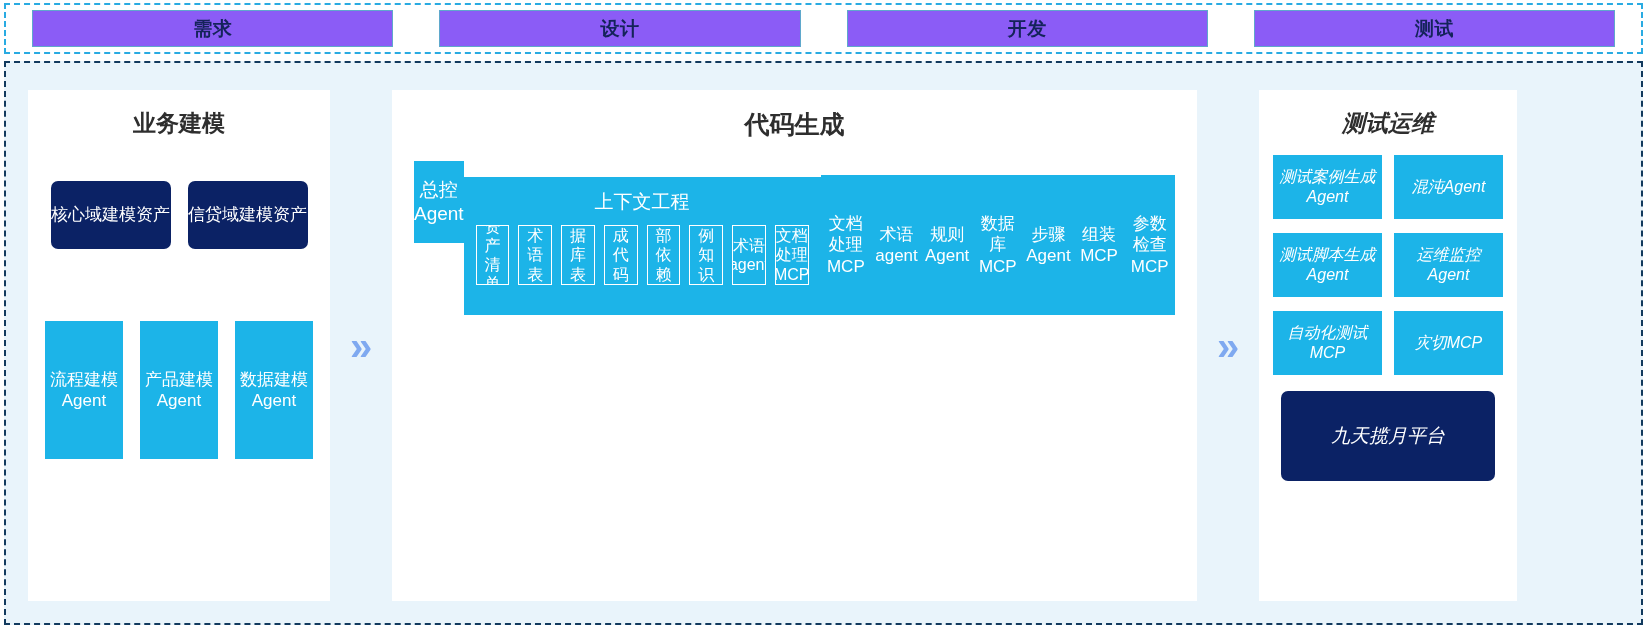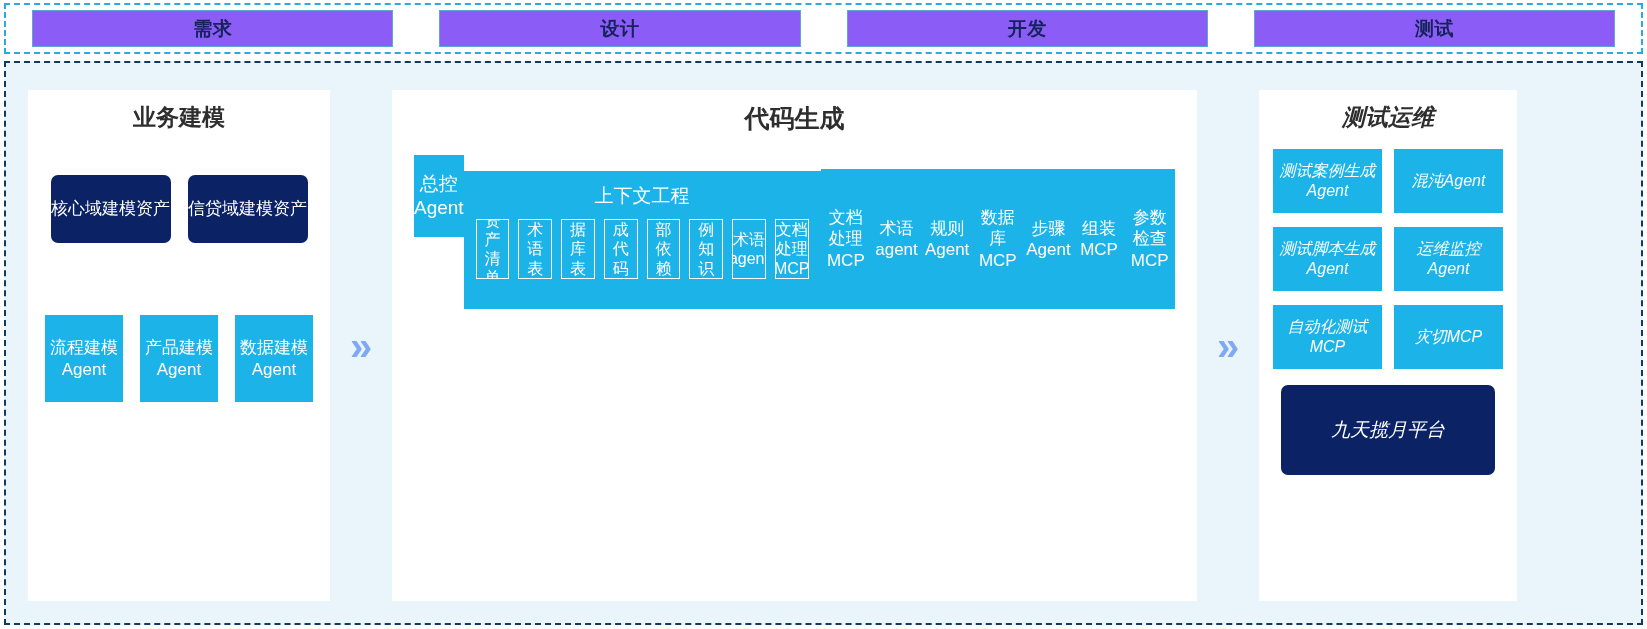--- a/index.html
+++ b/index.html
@@ -57,21 +57,21 @@
   }
   #panel-left   { width: 302px; }
   #panel-center { width: 805px; }
   #panel-right  { width: 258px; font-style: italic; }
 
   .panel-title {
     text-align: center;
     font-size: 23px;
     font-weight: bold;
     color: #2E2E2E;
-    padding-top: 12px;
+    padding-top: 18px;
   }
   #panel-center .panel-title { font-size: 25px; }
 
   
   .chevron {
     width: 62px;
     display: flex;
     align-items: center;
     justify-content: center;
     font-size: 40px;
@@ -113,21 +113,21 @@
     width: 120px; height: 68px;
     font-size: 17px;
   }
   #left-agents {
     display: flex;
     gap: 17px;
     justify-content: center;
     margin-top: 72px;
   }
   #left-agents .cy {
-    width: 78px; height: 87px;
+    width: 78px; height: 138px;
     font-size: 17px;
   }
 
   
   #center-inner {
     padding: 0 22px;
     margin-top: 20px;
     display: flex;
     flex-direction: row;
   }

